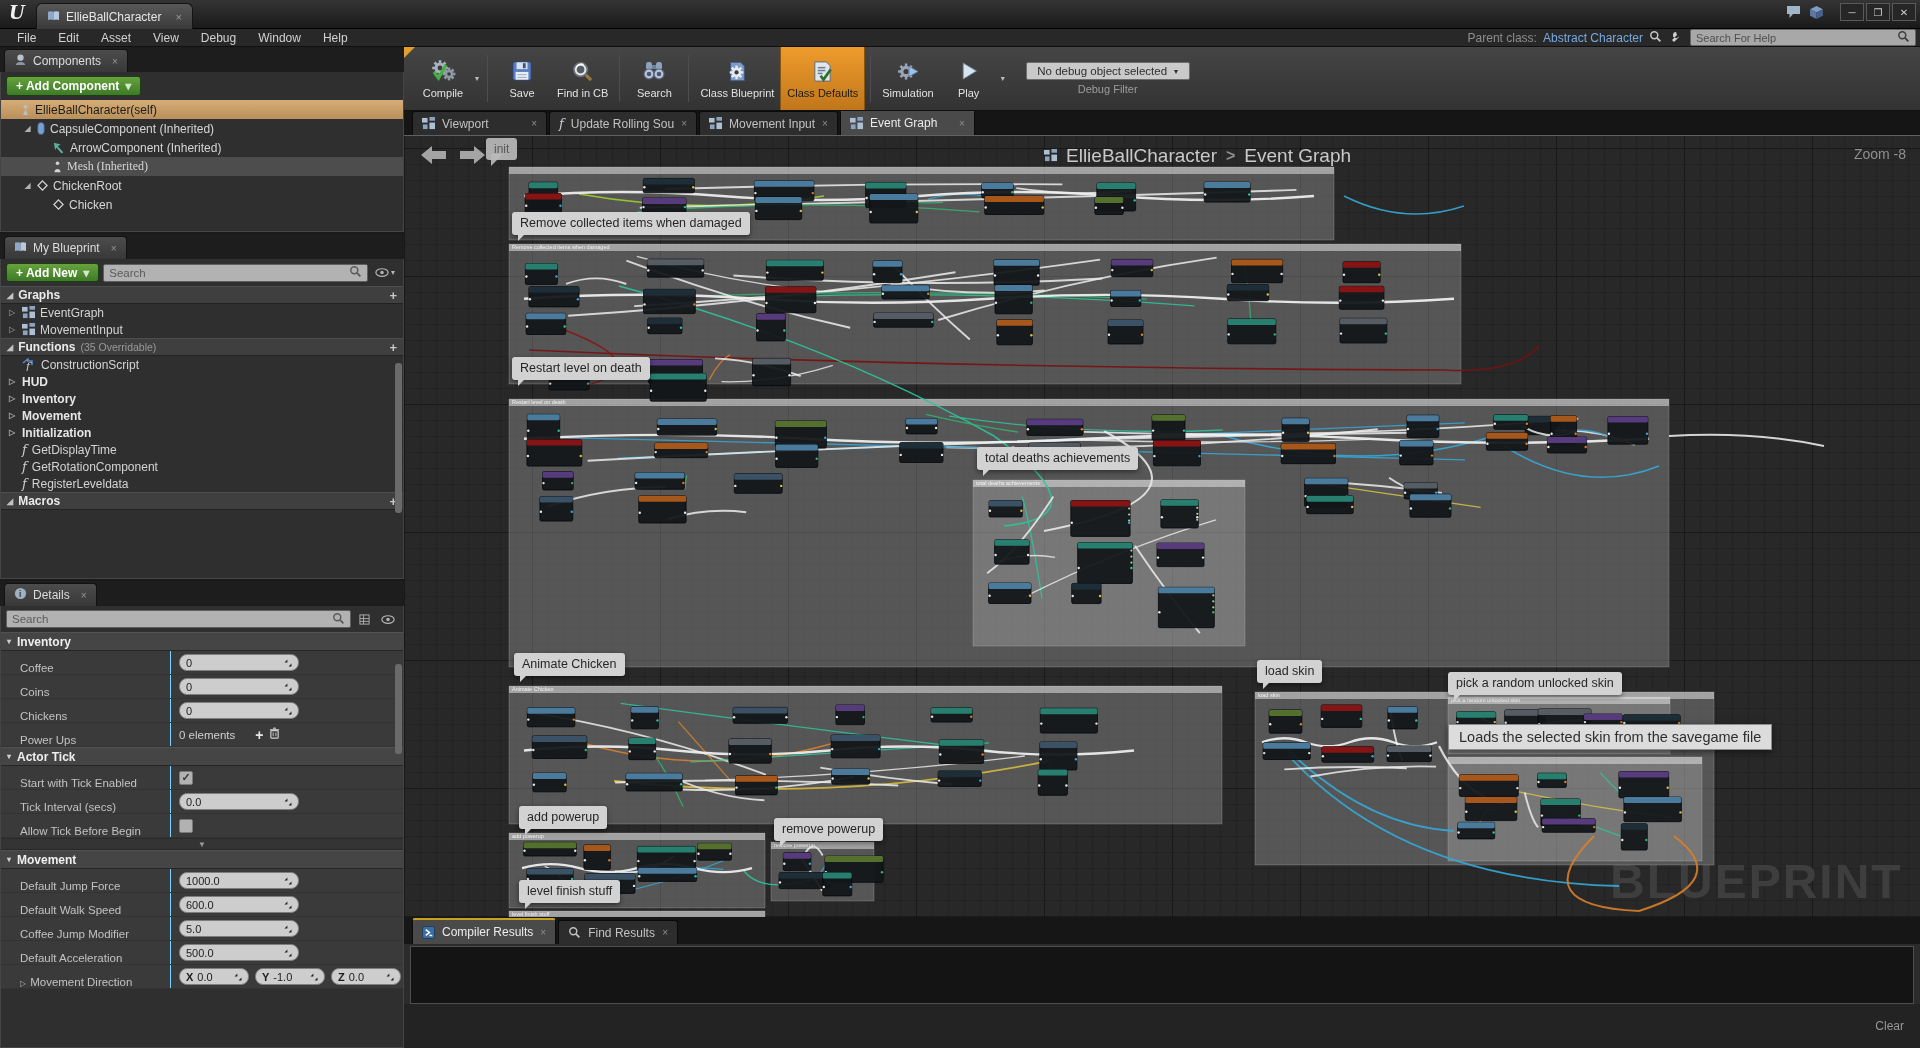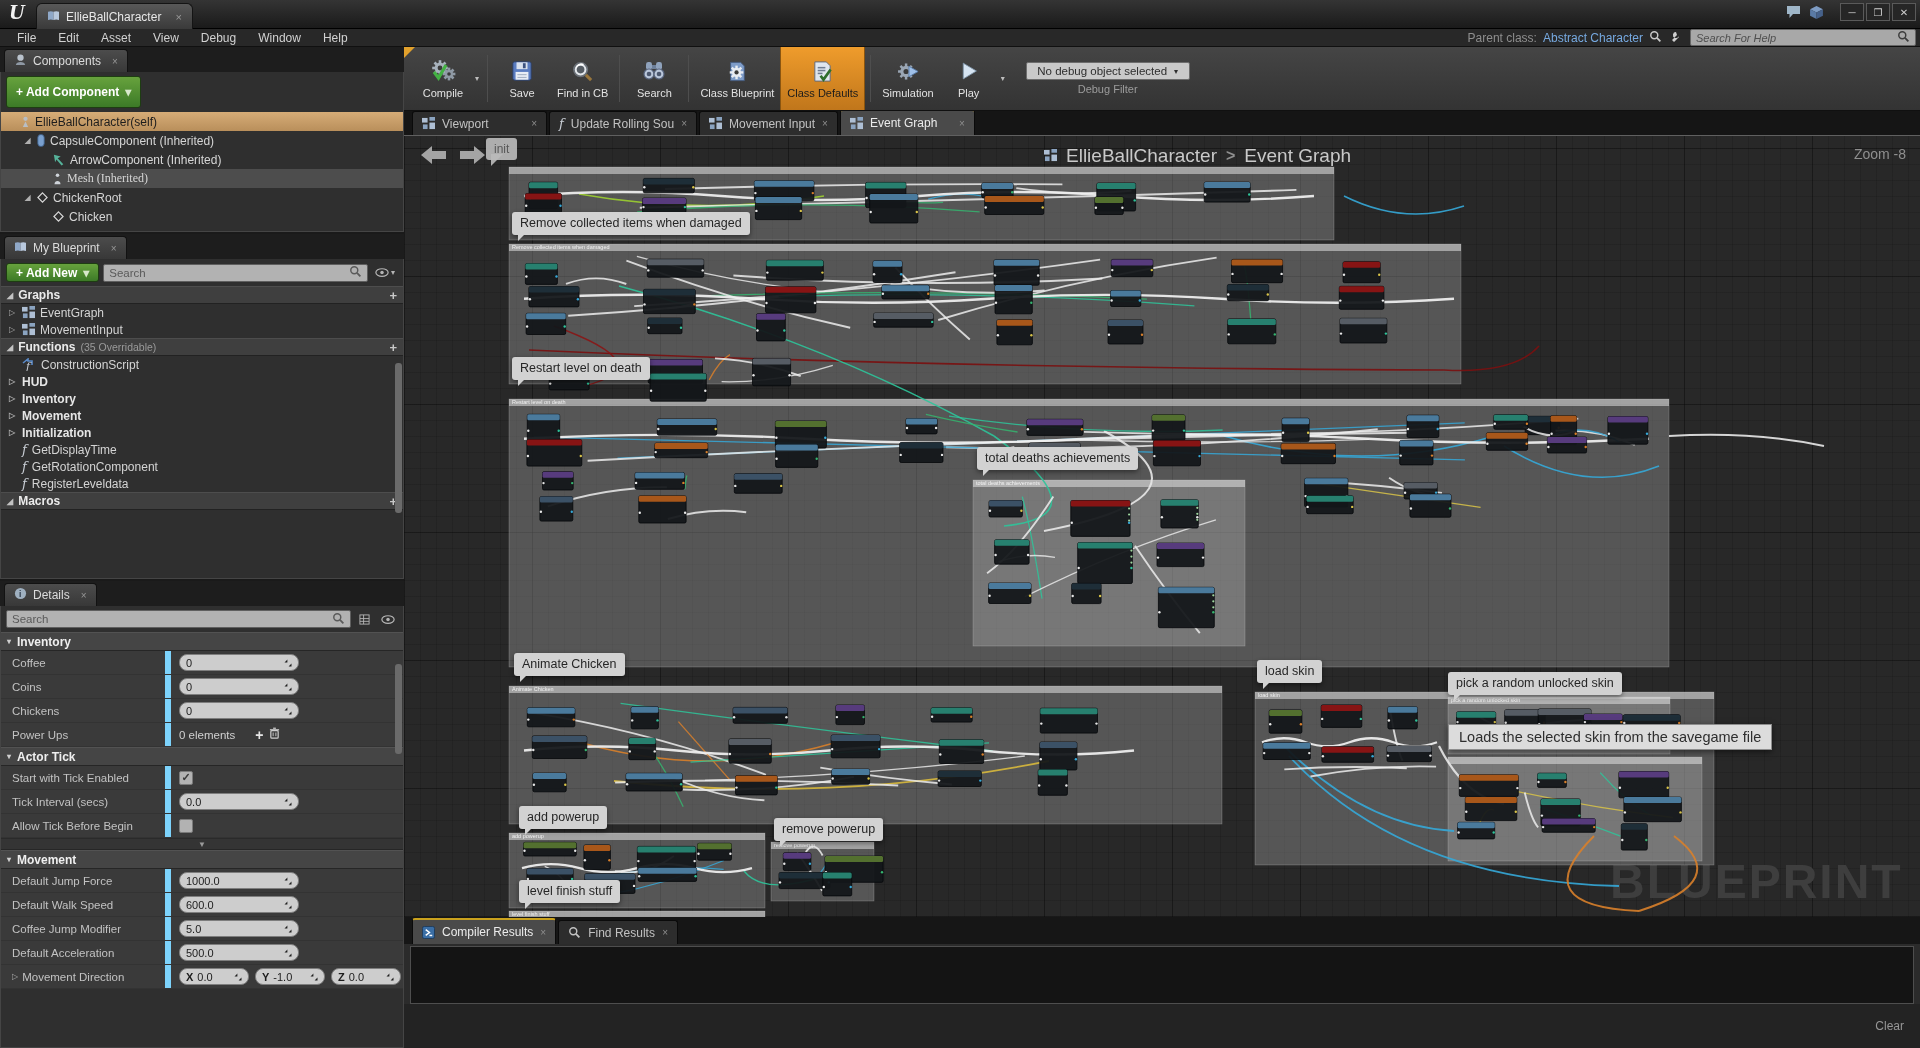--- a/index.html
+++ b/index.html
@@ -15,37 +15,37 @@
   #tb-icons{position:absolute;right:96px;top:5px;display:flex;gap:8px;}
   #win-btns{position:absolute;right:4px;top:3px;display:flex;gap:2px;}
   .winbtn{width:24px;height:18px;background:#262626;border:1px solid #5a5a5a;color:#cfcfcf;font-size:10px;display:flex;align-items:center;justify-content:center;}
 
   
   #menubar{position:absolute;left:0;top:29px;width:1920px;height:18px;background:#282828;border-bottom:1px solid #101010;display:flex;align-items:center;padding-left:6px;}
   .menu-item{padding:0 11px;color:#d2d2d2;font-size:12px;}
   #parentclass{position:absolute;right:240px;top:1px;display:flex;align-items:center;gap:6px;}
   #parentclass .pc-label{color:#8e8e8e;}
   #parentclass .pc-value{color:#76a9e0;}
-  #help-search{position:absolute;right:4px;top:0px;width:226px;height:17px;background:#a8a8a8;border:1px solid #666;border-radius:2px;display:flex;align-items:center;padding:0 5px;font-style:italic;}
+  #help-search{position:absolute;right:4px;top:0px;width:226px;height:17px;background:#a8a8a8;border:1px solid #666;border-radius:2px;display:flex;align-items:center;padding:0 5px;}
   #help-search .ph{color:#4f4f4f;font-size:11px;flex:1;}
   .mag-dark{color:#3c3c3c;}
 
   
   #leftcol{position:absolute;left:0;top:47px;width:404px;bottom:0;background:#1a1a1a;display:flex;flex-direction:column;}
   .panel{display:flex;flex-direction:column;overflow:hidden;}
   #components-panel{height:185px;}
   #myblueprint-panel{height:345px;margin-top:2px;}
   #details-panel{flex:1;margin-top:2px;}
   .tabstrip{height:25px;background:#1d1d1d;display:flex;align-items:flex-end;padding-left:4px;flex:none;}
   .ptab{height:23px;display:flex;align-items:center;gap:6px;padding:0 9px;background:linear-gradient(#4c4c4c,#383838);border:1px solid #121212;border-bottom:none;border-radius:4px 4px 0 0;color:#dcdcdc;font-size:12px;}
   .ptab .tclose{color:#969696;font-size:10px;margin-left:5px;}
   .pbody{flex:1;background:#2f2f2f;border:1px solid #454545;border-top:none;position:relative;overflow:hidden;}
 
   
-  .green-btn{display:inline-flex;align-items:center;gap:6px;height:32px;padding:0 9px;background:linear-gradient(#67a23d,#3c7a27);border:1px solid #1e3d12;border-radius:3px;color:#fff;font-weight:bold;font-size:12px;}
+  .green-btn{display:inline-flex;align-items:center;gap:6px;height:20px;padding:0 9px;background:linear-gradient(#67a23d,#3c7a27);border:1px solid #1e3d12;border-radius:3px;color:#fff;font-weight:bold;font-size:12px;}
   .green-btn .caret{color:#d8e8cc;}
   #addcomp-row{padding:4px 5px;}
   .trow{height:19px;display:flex;align-items:center;gap:5px;color:#d6d6d6;font-size:12px;white-space:nowrap;}
   .trow .exp{width:9px;color:#b0b0b0;font-size:8px;text-align:center;}
   .trow.selected{background:linear-gradient(#d6ac77,#b98f5b);color:#1d1d1d;}
   .trow.hilite{background:#4d4d4d;font-family:Liberation Serif, serif;}
 
   
   #mbp-controls{display:flex;align-items:center;gap:4px;padding:4px 5px;}
   .search-box{flex:1;height:18px;background:#b2b2b2;border:1px solid #5f5f5f;border-radius:2px;display:flex;align-items:center;padding:0 5px;color:#5a5a5a;font-size:11.5px;}
@@ -58,21 +58,21 @@
   .mbp-row{height:17px;display:flex;align-items:center;gap:5px;padding-left:8px;color:#d4d4d4;font-size:12px;}
   .mbp-row .exp{width:8px;font-size:8px;color:#a8a8a8;}
   .mbp-row.cat{font-weight:bold;color:#e6e6e6;}
   .vthumb{position:absolute;right:1px;width:7px;background:#6a6a6a;border-radius:3px;}
 
   
   #det-search-row{display:flex;align-items:center;gap:5px;padding:4px 5px;}
   .dsect{background:#454545;height:19px;display:flex;align-items:center;gap:6px;padding:0 6px;font-weight:bold;color:#efefef;border-top:1px solid #525252;border-bottom:1px solid #262626;}
   .dsect .tri{font-size:8px;color:#cfcfcf;}
   .drow{height:24px;display:flex;align-items:center;background:#3a3a3a;border-bottom:1px solid #333;}
-  .dlabel{width:170px;padding-left:11px;color:#c2c2c2;font-size:11.5px;white-space:nowrap;overflow:hidden;border-right:6px solid #7dd3fc;height:100%;display:flex;align-items:center;gap:4px;flex:none;}
+  .dlabel{width:170px;padding-left:19px;color:#c2c2c2;font-size:11.5px;white-space:nowrap;overflow:hidden;border-right:1px solid #7dd3fc;height:100%;display:flex;align-items:flex-end;gap:4px;flex:none;}
   .dlabel .exp{font-size:8px;color:#a8a8a8;}
   .dval{display:flex;align-items:center;gap:6px;padding-left:8px;flex:1;}
   .nfield{width:120px;height:17px;background:#cdcdcd;border:1px solid #7e7e7e;border-radius:8px;display:flex;align-items:center;padding:0 6px;color:#1c1c1c;font-size:11px;gap:4px;}
   .nfield .fval{flex:1;}
   .nfield.axisf{width:70px;}
   .nfield .axis{font-weight:bold;}
   .checkbox{width:14px;height:14px;background:#b2b2b2;border:1px solid #7a7a7a;border-radius:2px;display:flex;align-items:center;justify-content:center;color:#3a3a3a;font-size:11px;font-weight:bold;}
   .arr-count{color:#d0d0d0;font-size:11.5px;}
   .dplus{color:#e6e6e6;font-weight:bold;font-size:14px;}
   .dtrash{color:#cfcfcf;}

